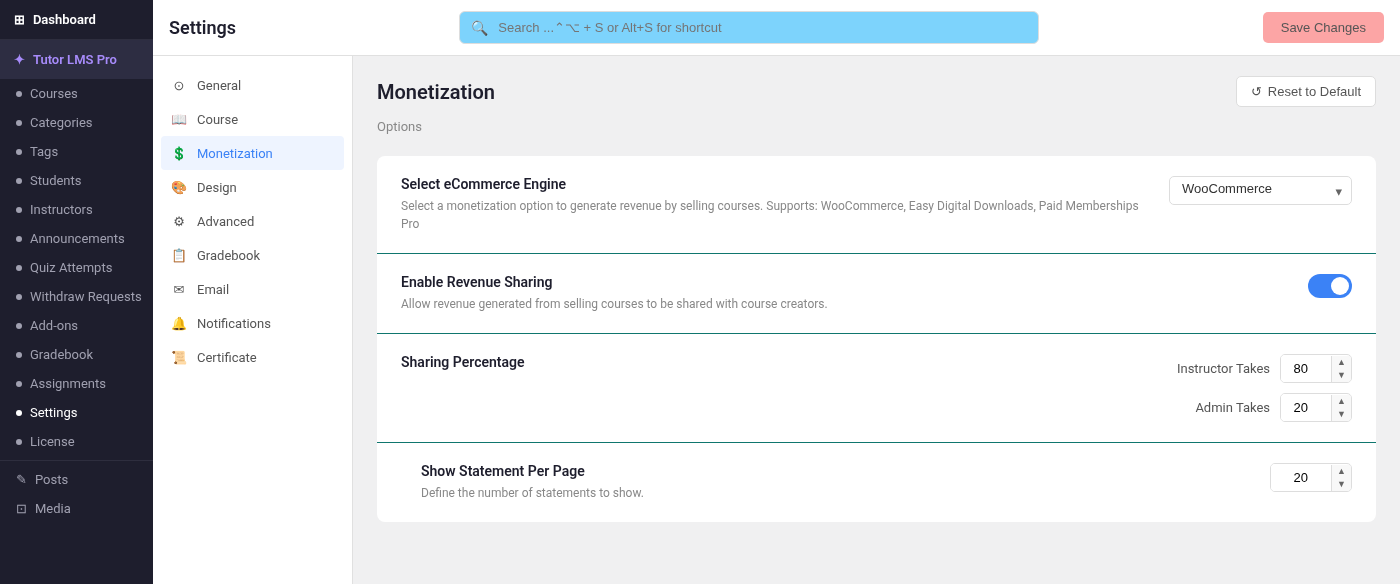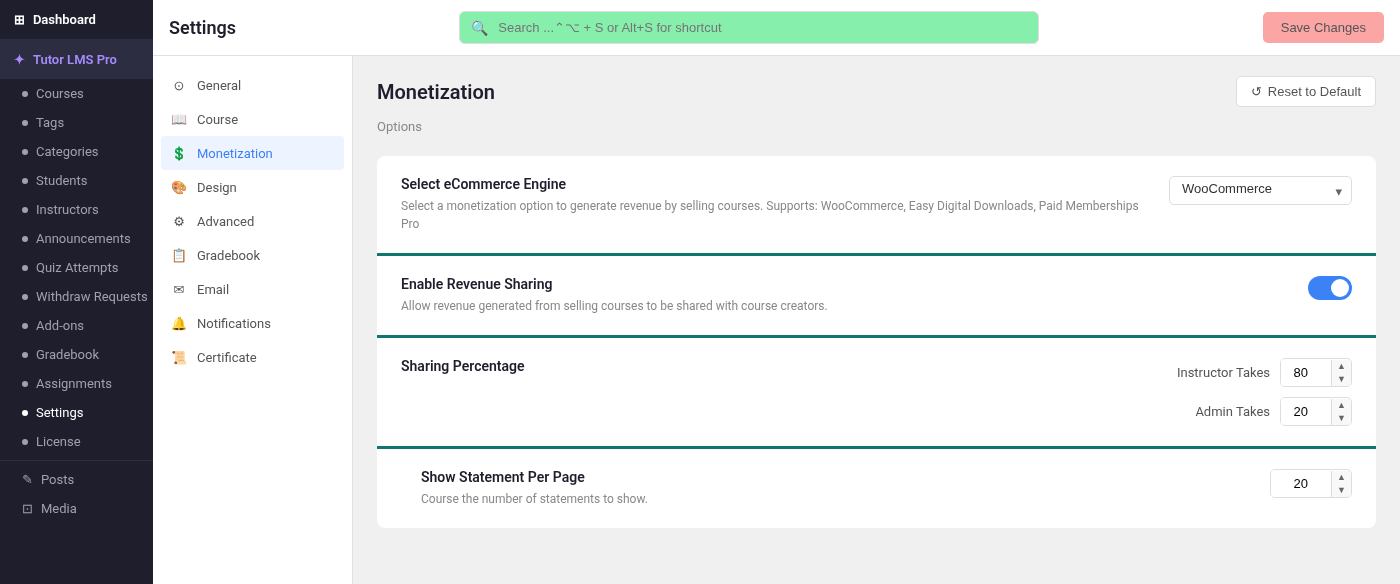--- a/index.html
+++ b/index.html
@@ -26,21 +26,21 @@
       font-weight: 600;
       background: #1e1e2d;
     }
     .sidebar-brand-top {
       border-bottom: 1px solid #2e2e3e;
     }
     .sidebar-item {
       display: flex;
       align-items: center;
       gap: 8px;
-      padding: 7px 22px;
+      padding: 7px 16px;
       cursor: pointer;
       color: #a0a0b0;
       font-size: 13px;
       white-space: nowrap;
     }
     .sidebar-item.active { color: #fff; }
     .sidebar-item .dot {
       width: 6px; height: 6px;
       border-radius: 50%;
       background: currentColor;
@@ -80,21 +80,21 @@
       margin: 0 auto;
     }
     .search-bar input {
       width: 100%;
       padding: 8px 14px 8px 38px;
       border: 1px solid #ddd;
       border-radius: 6px;
       font-size: 13px;
       color: #666;
       outline: none;
-      background: #86efac;
+      background: #7dd3fc;
     }
     .search-bar .search-icon-wrap {
       position: absolute;
       left: 12px;
       top: 50%;
       transform: translateY(-50%);
       color: #999;
       font-size: 14px;
     }
     .save-btn {
@@ -183,21 +183,21 @@
       color: #888;
       margin-bottom: 22px;
     }
     .settings-card {
       background: #fff;
       border-radius: 8px;
       overflow: hidden;
     }
     .setting-row {
       padding: 20px 24px;
-      border-bottom: 3px solid #0f766e;
+      border-bottom: 1px solid #0f766e;
       display: flex;
       align-items: flex-start;
       justify-content: space-between;
       gap: 24px;
     }
     .setting-row:last-child { border-bottom: none; margin-left: 20px; }
     .setting-info { flex: 1; }
     .setting-name {
       font-size: 14px;
       font-weight: 600;
@@ -320,25 +320,25 @@
   <div class="sidebar-brand" style="background:#2d2d42; color:#a78bfa;">
     <span>✦</span>
     <span>Tutor LMS Pro</span>
   </div>
   <div class="sidebar-item">
       <span class="dot"></span>
       <span>Courses</span>
     </div>
   <div class="sidebar-item">
       <span class="dot"></span>
+      <span>Categories</span>
+    </div>
+  <div class="sidebar-item">
+      <span class="dot"></span>
       <span>Tags</span>
-    </div>
-  <div class="sidebar-item">
-      <span class="dot"></span>
-      <span>Categories</span>
     </div>
   <div class="sidebar-item">
       <span class="dot"></span>
       <span>Students</span>
     </div>
   <div class="sidebar-item">
       <span class="dot"></span>
       <span>Instructors</span>
     </div>
   <div class="sidebar-item">
@@ -500,21 +500,21 @@
                   </div>
                 </div>
               </div>
             </div>
           </div>
         </div>
 
         <div class="setting-row">
           <div class="setting-info">
             <div class="setting-name">Show Statement Per Page</div>
-            <div class="setting-desc">Course the number of statements to show.</div>
+            <div class="setting-desc">Define the number of statements to show.</div>
           </div>
           <div class="setting-control">
             <div class="number-input">
               <input type="number" value="20" style="width: 60px;">
               <div class="spinners">
                 <button class="spinner-btn">▲</button>
                 <button class="spinner-btn">▼</button>
               </div>
             </div>
           </div>

